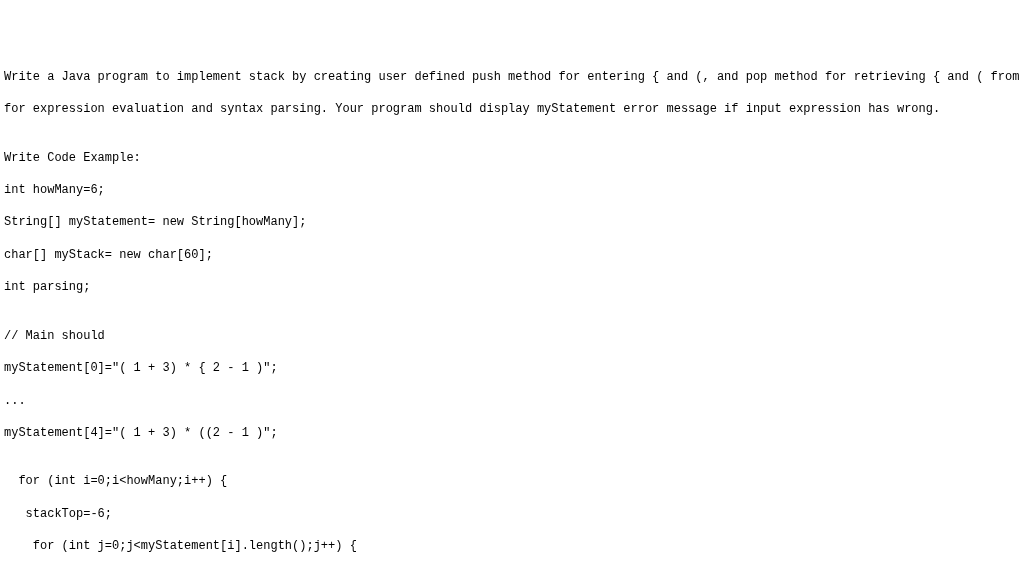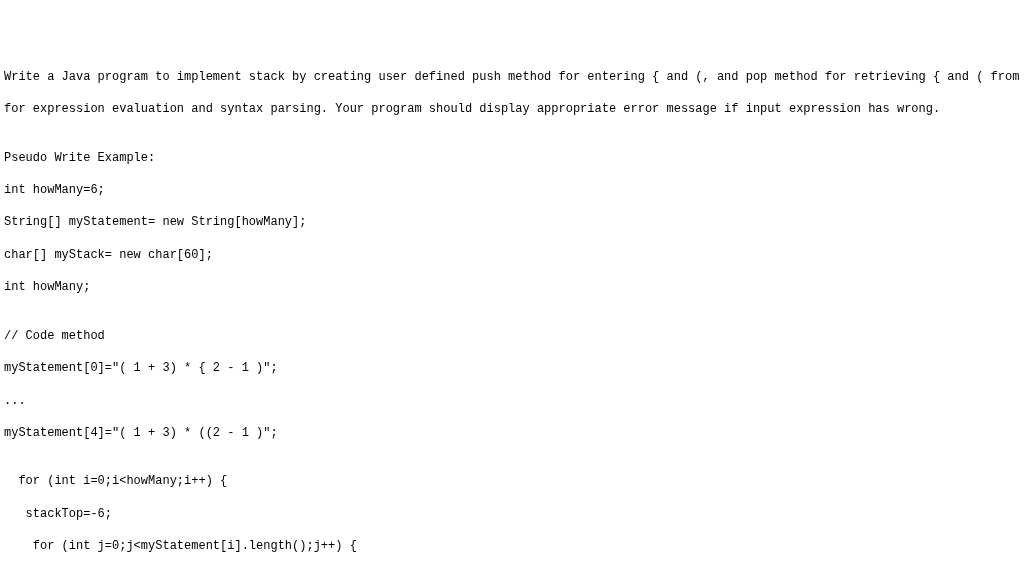--- a/index.html
+++ b/index.html
@@ -19,29 +19,29 @@
     .line {
       white-space: pre;
     }
   </style>
 </head>
 <body>
 
 
 
 <div class="line">Write a Java program to implement stack by creating user defined push method for entering { and (, and pop method for retrieving { and ( from the stack. This program is</div>
-<div class="line">for expression evaluation and syntax parsing. Your program should display appropriate error message if input expression has wrong.</div>
+<div class="line">for expression evaluation and syntax parsing. Your program should display myStatement error message if input expression has wrong.</div>
 <div class="line"></div>
-<div class="line">Pseudo Write Example:</div>
+<div class="line">Write Code Example:</div>
 <div class="line">int howMany=6;</div>
 <div class="line">String[] myStatement= new String[howMany];</div>
 <div class="line">char[] myStack= new char[60];</div>
-<div class="line">int howMany;</div>
+<div class="line">int parsing;</div>
 <div class="line"></div>
-<div class="line">// Code method</div>
+<div class="line">// Main should</div>
 <div class="line">myStatement[0]="( 1 + 3) * { 2 - 1 )";</div>
 <div class="line">...</div>
 <div class="line">myStatement[4]="( 1 + 3) * ((2 - 1 )";</div>
 <div class="line"></div>
 <div class="line">  for (int i=0;i&lt;howMany;i++) {</div>
 <div class="line">   stackTop=-6;</div>
 <div class="line">    for (int j=0;j&lt;myStatement[i].length();j++) {</div>
 
 
 

